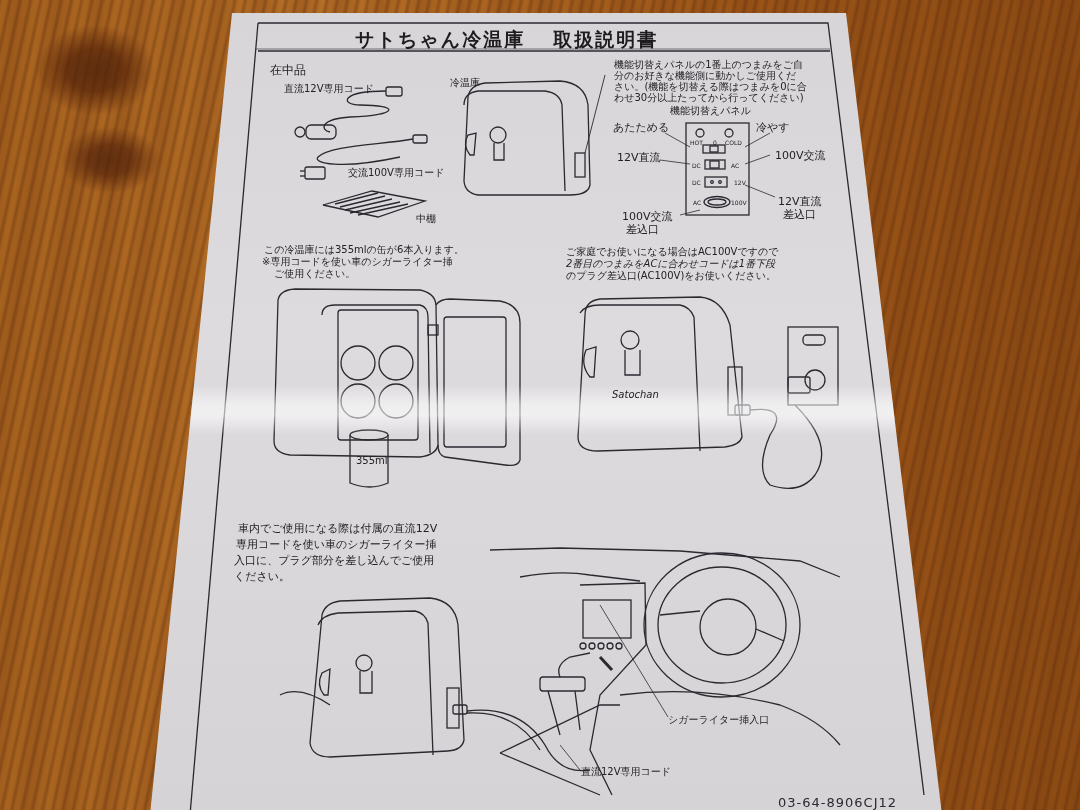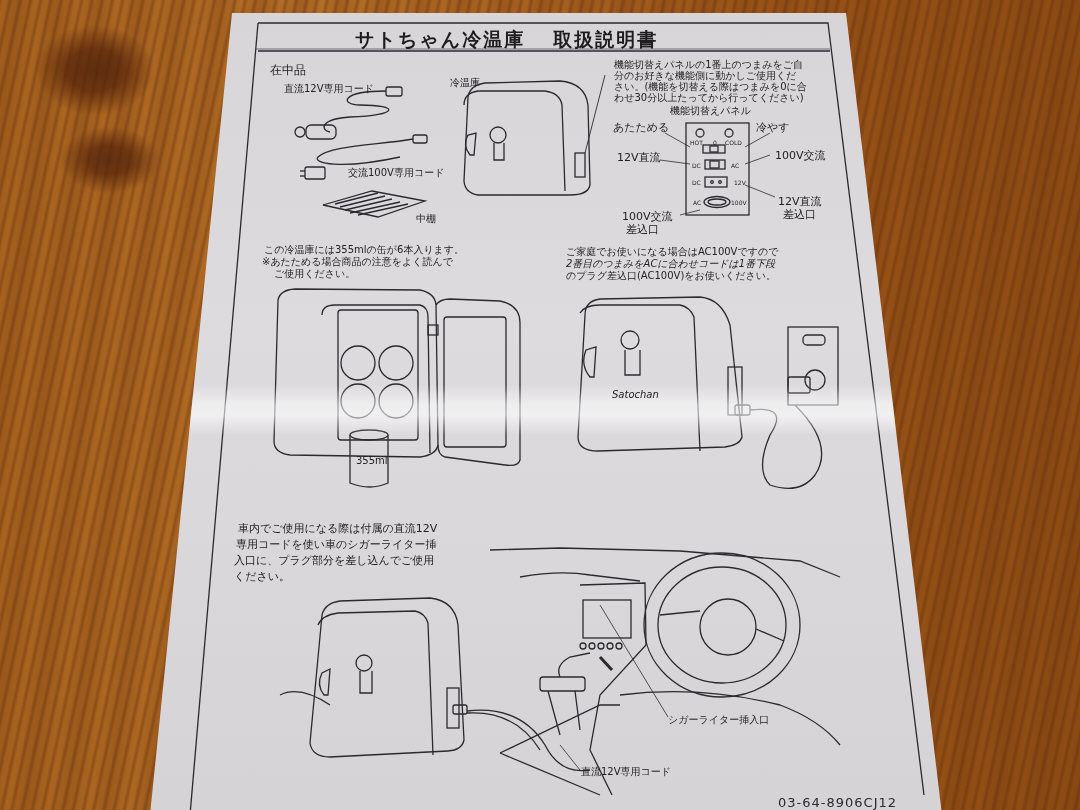--- a/index.html
+++ b/index.html
@@ -207,21 +207,21 @@
   <div class="t" style="left:713px;top:134px;font-size:6px;line-height:7px;">0</div>
   <div class="t" style="left:725px;top:134px;font-size:6px;line-height:7px;">COLD</div>
   <div class="t" style="left:692px;top:157px;font-size:6px;line-height:7px;">DC</div>
   <div class="t" style="left:731px;top:157px;font-size:6px;line-height:7px;">AC</div>
   <div class="t" style="left:692px;top:174px;font-size:6px;line-height:7px;">DC</div>
   <div class="t" style="left:734px;top:174px;font-size:6px;line-height:7px;">12V</div>
   <div class="t" style="left:693px;top:194px;font-size:6px;line-height:7px;">AC</div>
   <div class="t" style="left:731px;top:194px;font-size:6px;line-height:7px;">100V</div>
 
   <div class="t" style="left:264px;top:238px;">この冷温庫には355mlの缶が6本入ります。</div>
-  <div class="t" style="left:262px;top:250px;">※あたためる場合商品の注意をよく読んで</div>
+  <div class="t" style="left:262px;top:250px;">※専用コードを使い車のシガーライター挿</div>
   <div class="t" style="left:274px;top:262px;">ご使用ください。</div>
   <div class="t sm" style="left:356px;top:450px;">355ml</div>
 
   <div class="t" style="left:566px;top:240px;">ご家庭でお使いになる場合はAC100Vですので</div>
   <div class="t" style="left:566px;top:252px;font-style:italic;">2番目のつまみをACに合わせコードは1番下段</div>
   <div class="t" style="left:566px;top:264px;">のプラグ差込口(AC100V)をお使いください。</div>
   <div class="t sm" style="left:612px;top:384px;font-style:italic;">Satochan</div>
 
   <div class="t md" style="left:238px;top:517px;">車内でご使用になる際は付属の直流12V</div>
   <div class="t md" style="left:236px;top:533px;">専用コードを使い車のシガーライター挿</div>

